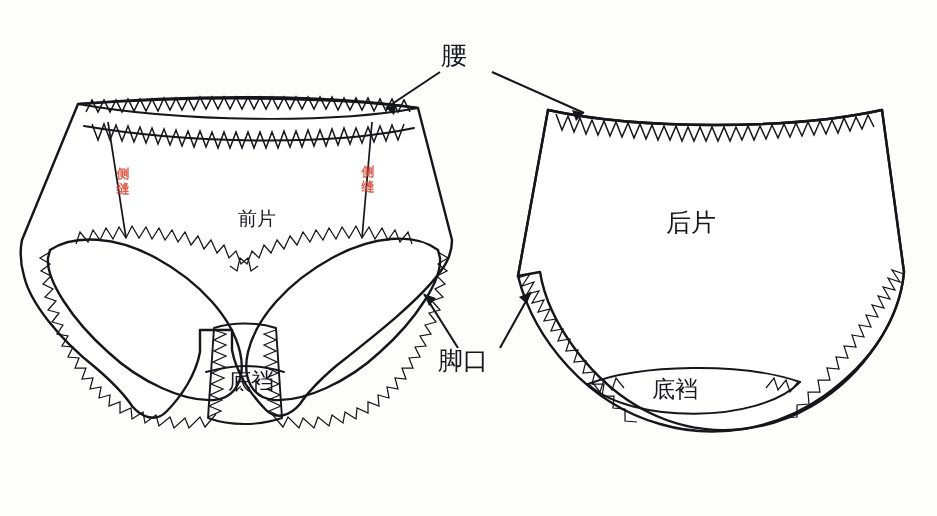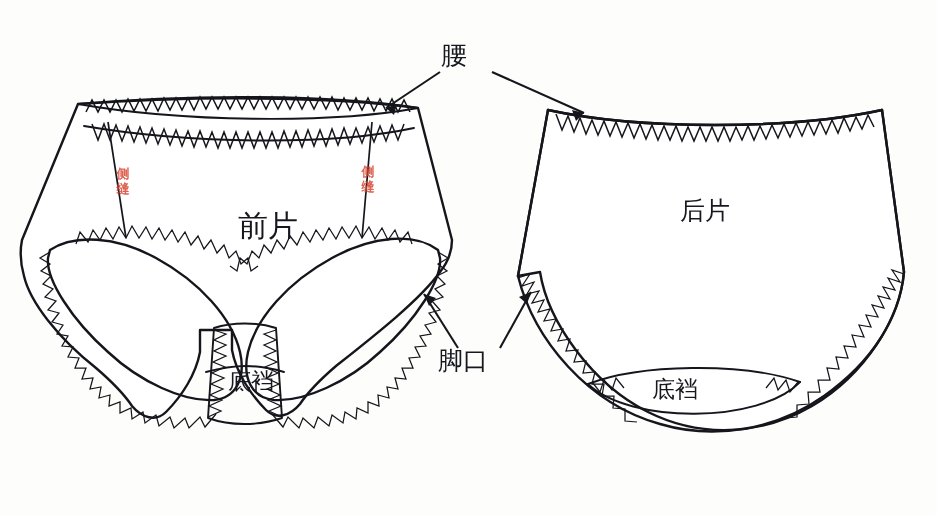--- a/index.html
+++ b/index.html
@@ -225,23 +225,23 @@
 
       <g>
         <line class="leader" x1="500" y1="348" x2="531" y2="292"></line>
         <polygon points="531,292 519,297 527,304" fill="#15151c"></polygon>
       </g>
     </g>
   </svg>
 
   <div class="txt-label label-lg" style="left:441px; top:38px; font-size:26px;">腰</div>
 
-  <div class="txt-label" style="left:238px; top:206px; font-size:30px;">前片</div>
-
-  <div class="txt-label" style="left:666px; top:194px; font-size:25px;margin-left:14px;">后片</div>
+  <div class="txt-label" style="left:238px; top:206px; font-size:19px;">前片</div>
+
+  <div class="txt-label" style="left:666px; top:206px; font-size:25px;">后片</div>
 
   <div class="txt-label" style="left:228px; top:366px; font-size:23px;">底裆</div>
 
   <div class="txt-label" style="left:652px; top:374px; font-size:23px;">底裆</div>
 
   <div class="txt-label" style="left:438px; top:344px; font-size:25px;">脚口</div>
 
   <div class="redstamp-box" style="left:115px; top:166px;">
     <span>侧</span>
     <span>缝</span>

